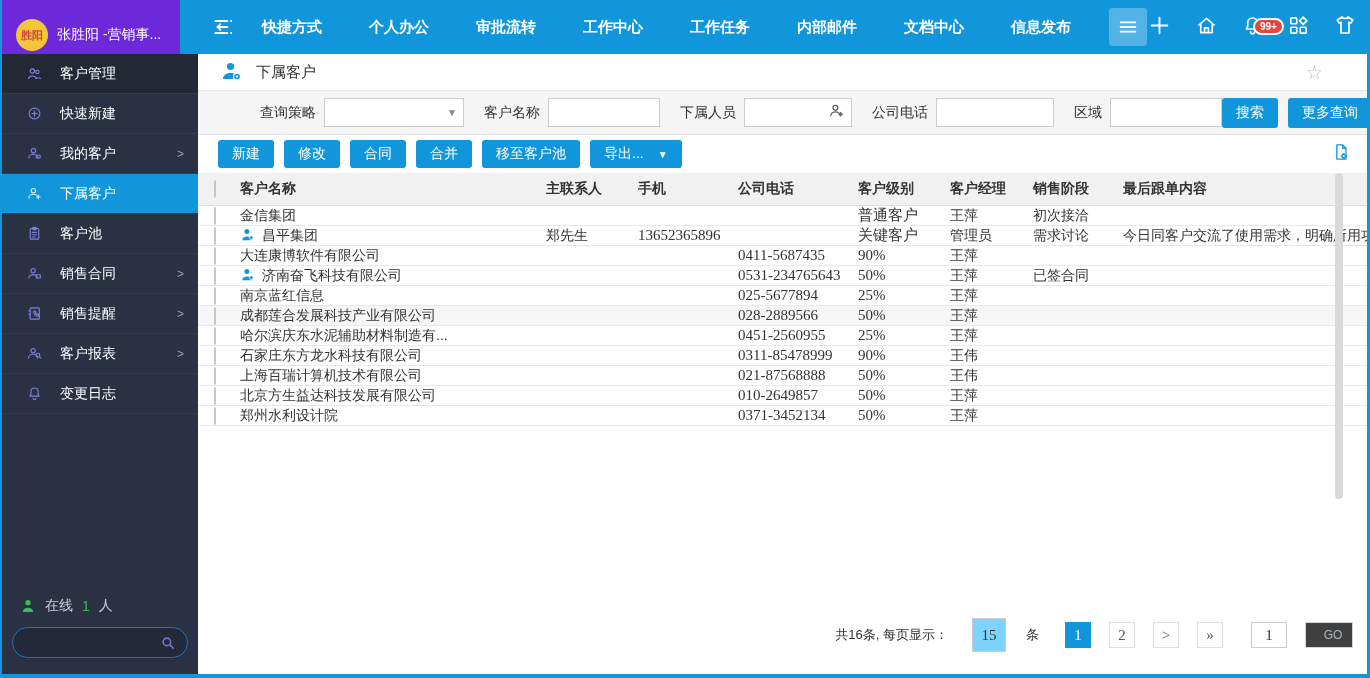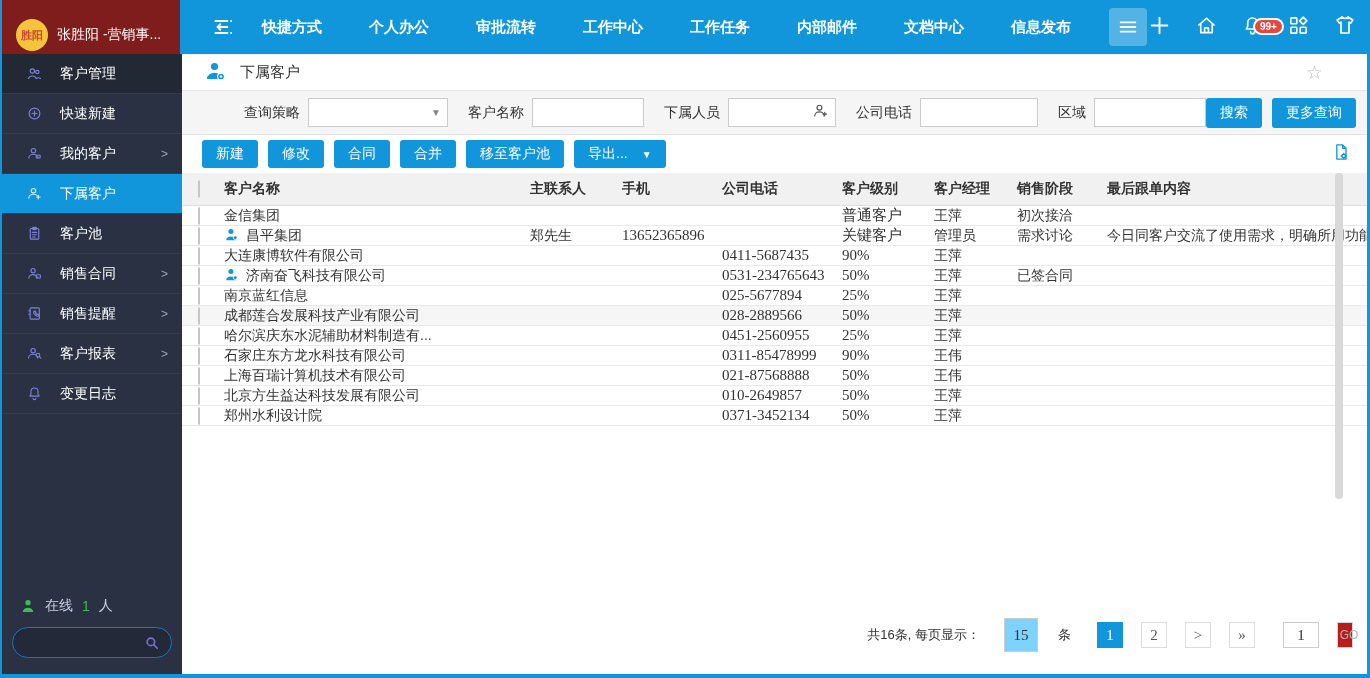--- a/index.html
+++ b/index.html
@@ -4,40 +4,40 @@
 <style>
   * { margin:0; padding:0; box-sizing:border-box; }
   html,body { width:1370px; height:678px; font-family:"Liberation Sans","DejaVu Sans",sans-serif; }
   .app { width:1370px; height:678px; display:flex; flex-direction:column; background:#fff;
          border-right:3px solid #1296db; border-bottom:4px solid #1296db; border-left:2px solid #1296db; overflow:hidden; }
   .icon { display:inline-flex; align-items:center; justify-content:center; }
   .icon svg { display:block; }
 
   
   .topbar { height:54px; background:#1296db; display:flex; align-items:stretch; flex:none; color:#fff; }
-  .topbar-user { width:178px; background:#7f1d1d; display:flex; align-items:center; padding:16px 10px 0 14px; flex:none; cursor:pointer; }
+  .topbar-user { width:178px; background:#6d28d9; display:flex; align-items:center; padding:16px 10px 0 14px; flex:none; cursor:pointer; }
   .avatar { width:32px; height:32px; border-radius:50%; background:#f3c53a; color:#cf4436; font-size:11px; font-weight:bold;
             display:flex; align-items:center; justify-content:center; flex:none; }
   .uname { margin-left:9px; font-size:14px; white-space:nowrap; overflow:hidden; }
   .nav-wrap { flex:1; display:flex; align-items:center; padding:0 18px 0 30px; }
   .collapse-ic { color:#fff; margin-right:26px; cursor:pointer; }
   nav.main-nav { display:flex; align-items:center; gap:47px; }
   .nav-item { font-size:15px; font-weight:bold; color:#fff; cursor:pointer; white-space:nowrap; }
   .menu-toggle { width:38px; height:38px; border-radius:4px; background:rgba(255,255,255,.28); margin-left:38px;
                  display:flex; align-items:center; justify-content:center; cursor:pointer; }
   .top-icons { margin-left:auto; display:flex; align-items:center; gap:23px; }
   .top-ic { position:relative; color:#fff; cursor:pointer; }
   .badge { position:absolute; top:-8px; left:12px; background:#e8453c; border:2px solid #fff; color:#fff;
            font-size:10px; font-weight:bold; border-radius:9px; padding:1px 5px; line-height:11px;margin-top:12px; }
 
   
   .body { flex:1; display:flex; min-height:0; }
 
   
-  .sidebar { width:180px; flex:none; background:#2a3142; display:flex; flex-direction:column; }
+  .sidebar { width:196px; flex:none; background:#2a3142; display:flex; flex-direction:column; }
   .side-menu { list-style:none; }
   .side-item { height:40px; display:flex; align-items:center; padding:0 14px 0 22px; color:#fff; font-size:14px;
                border-bottom:1px solid #343b4c; cursor:pointer; }
   .side-item .icon { width:20px; color:#7c82d8; margin-right:16px; flex:none; }
   .side-item.first { background:#222834; }
   .side-item.active { background:#1296db; }
   .side-item.active .icon { color:#d8ecf8; }
   .side-chevron { margin-left:auto; color:#9aa2b5; font-size:12px; }
   .side-spacer { flex:1; }
   .online-row { display:flex; align-items:center; padding:0 14px 12px 18px; color:#c9cedb; font-size:14px; gap:9px; }
@@ -95,21 +95,21 @@
 
   
   .pagination { flex:none; display:flex; align-items:center; justify-content:flex-end; gap:18px; padding:0 14px 22px 0; font-size:13px; color:#333; }
   .pg-total { margin-right:6px; }
   .pg-size { width:34px; height:34px; border:1px solid #ccc; background:#7dd3fc; display:flex; align-items:center; justify-content:center; }
   .pg-unit { margin:0 8px 0 2px; }
   .pg-btn { min-width:26px; height:26px; border:1px solid #ddd; background:#fff; color:#555; display:flex; align-items:center;
             justify-content:center; cursor:pointer; padding:0 4px; }
   .pg-btn.active { background:#1296db; border-color:#1296db; color:#fff; }
   .pg-goto { width:36px; height:26px; border:1px solid #ccc; background:#fff; display:flex; align-items:center; justify-content:center; margin-left:10px; }
-  .pg-go { width:16px; height:26px; border:1px solid #d5d5d5; background:#b91c1c; color:#b0b6bd; font-size:12px;
+  .pg-go { width:48px; height:26px; border:1px solid #d5d5d5; background:#404040; color:#b0b6bd; font-size:12px;
            display:flex; align-items:center; justify-content:center; cursor:pointer;padding-left:8px; }
 </style>
 </head>
 <body>
 
 <div class="app">
 
   <header class="topbar">
     <div class="topbar-user">
       <div class="avatar">

